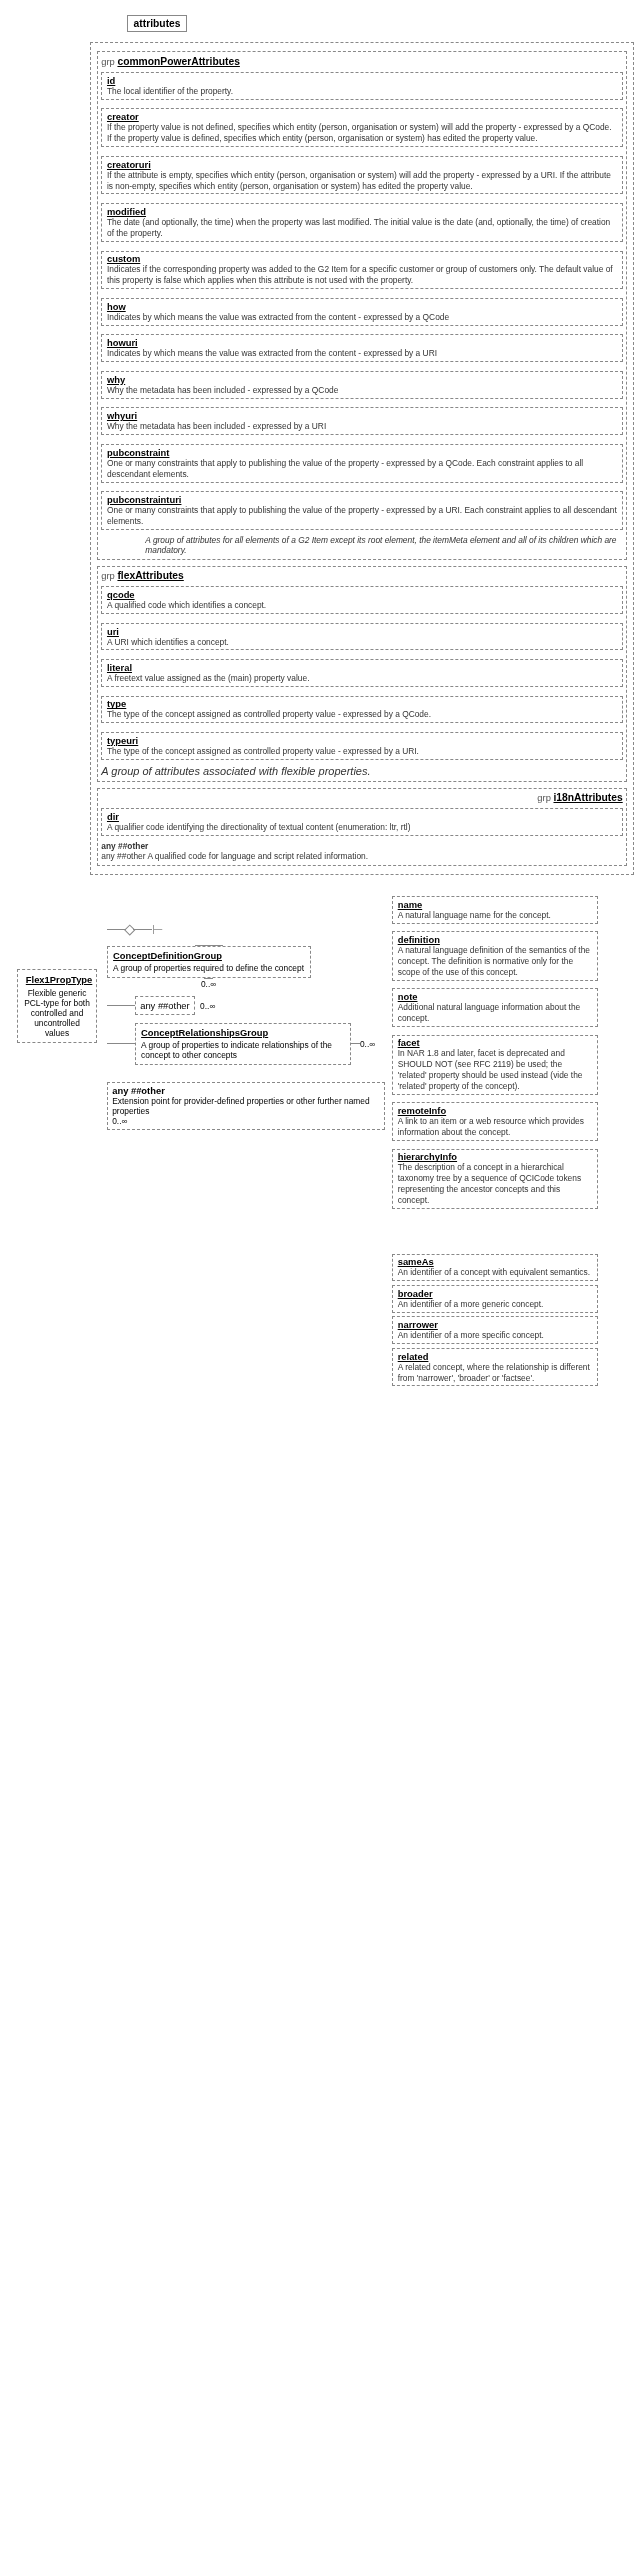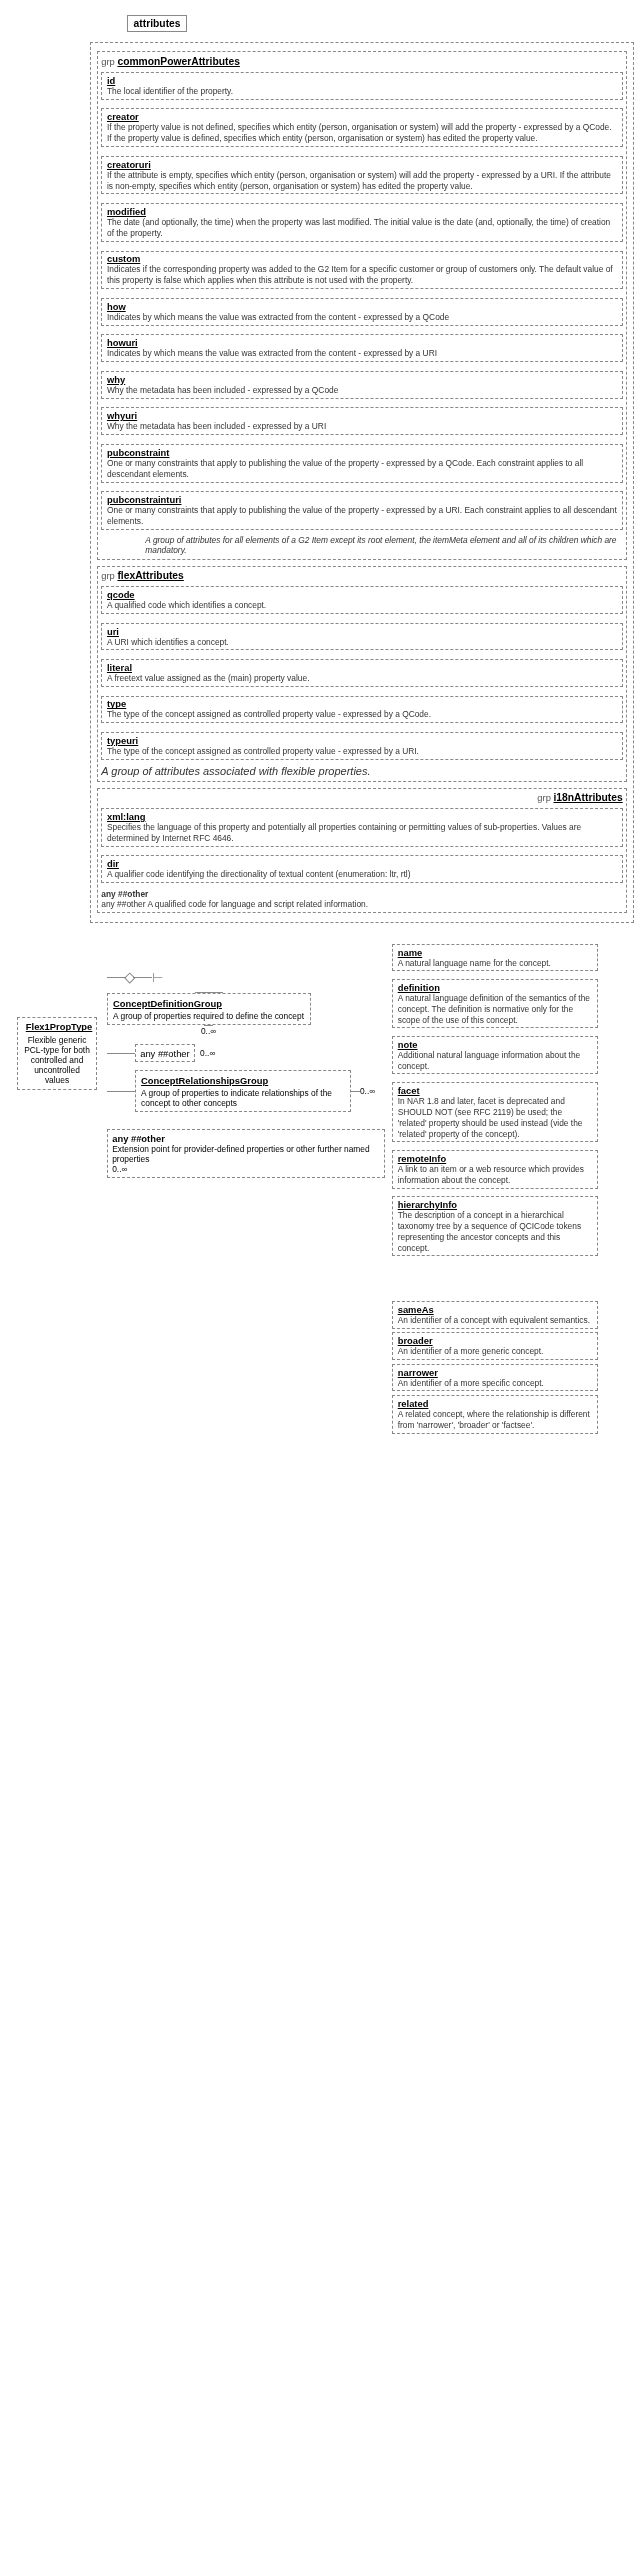--- a/index.html
+++ b/index.html
@@ -192,24 +192,20 @@
       <div style="font-size:11px; color:#333; margin-top:3.7px; font-style:italic;">A group of attributes associated with flexible properties.</div>
     </div>
 
     <div class="subgroup" style="margin-top:5.6px;">
       <div style="margin-bottom:2.8px;text-align:right;">
         <span style="font-size:9.4px; color:#555;">grp </span>
         <span style="font-weight:bold; font-size:10.3px; text-decoration:underline;">i18nAttributes</span>
       </div>
       <div class="fields-container">
 
-        <div class="individual-field">
-          <span class="fname">xml:lang</span>
-          <div class="fdesc">Specifies the language of this property and potentially all properties containing or permitting values of sub-properties. Values are determined by Internet RFC 4646.</div>
-        </div>
 
         <div class="individual-field">
           <span class="fname">dir</span>
           <div class="fdesc">A qualifier code identifying the directionality of textual content (enumeration: ltr, rtl)</div>
         </div>
 
       </div>
       <div style="font-size:8.4px; color:#333; margin-top:3.7px;">
         <span style="font-weight:bold;">any ##other</span><br>
         <span>any ##other

